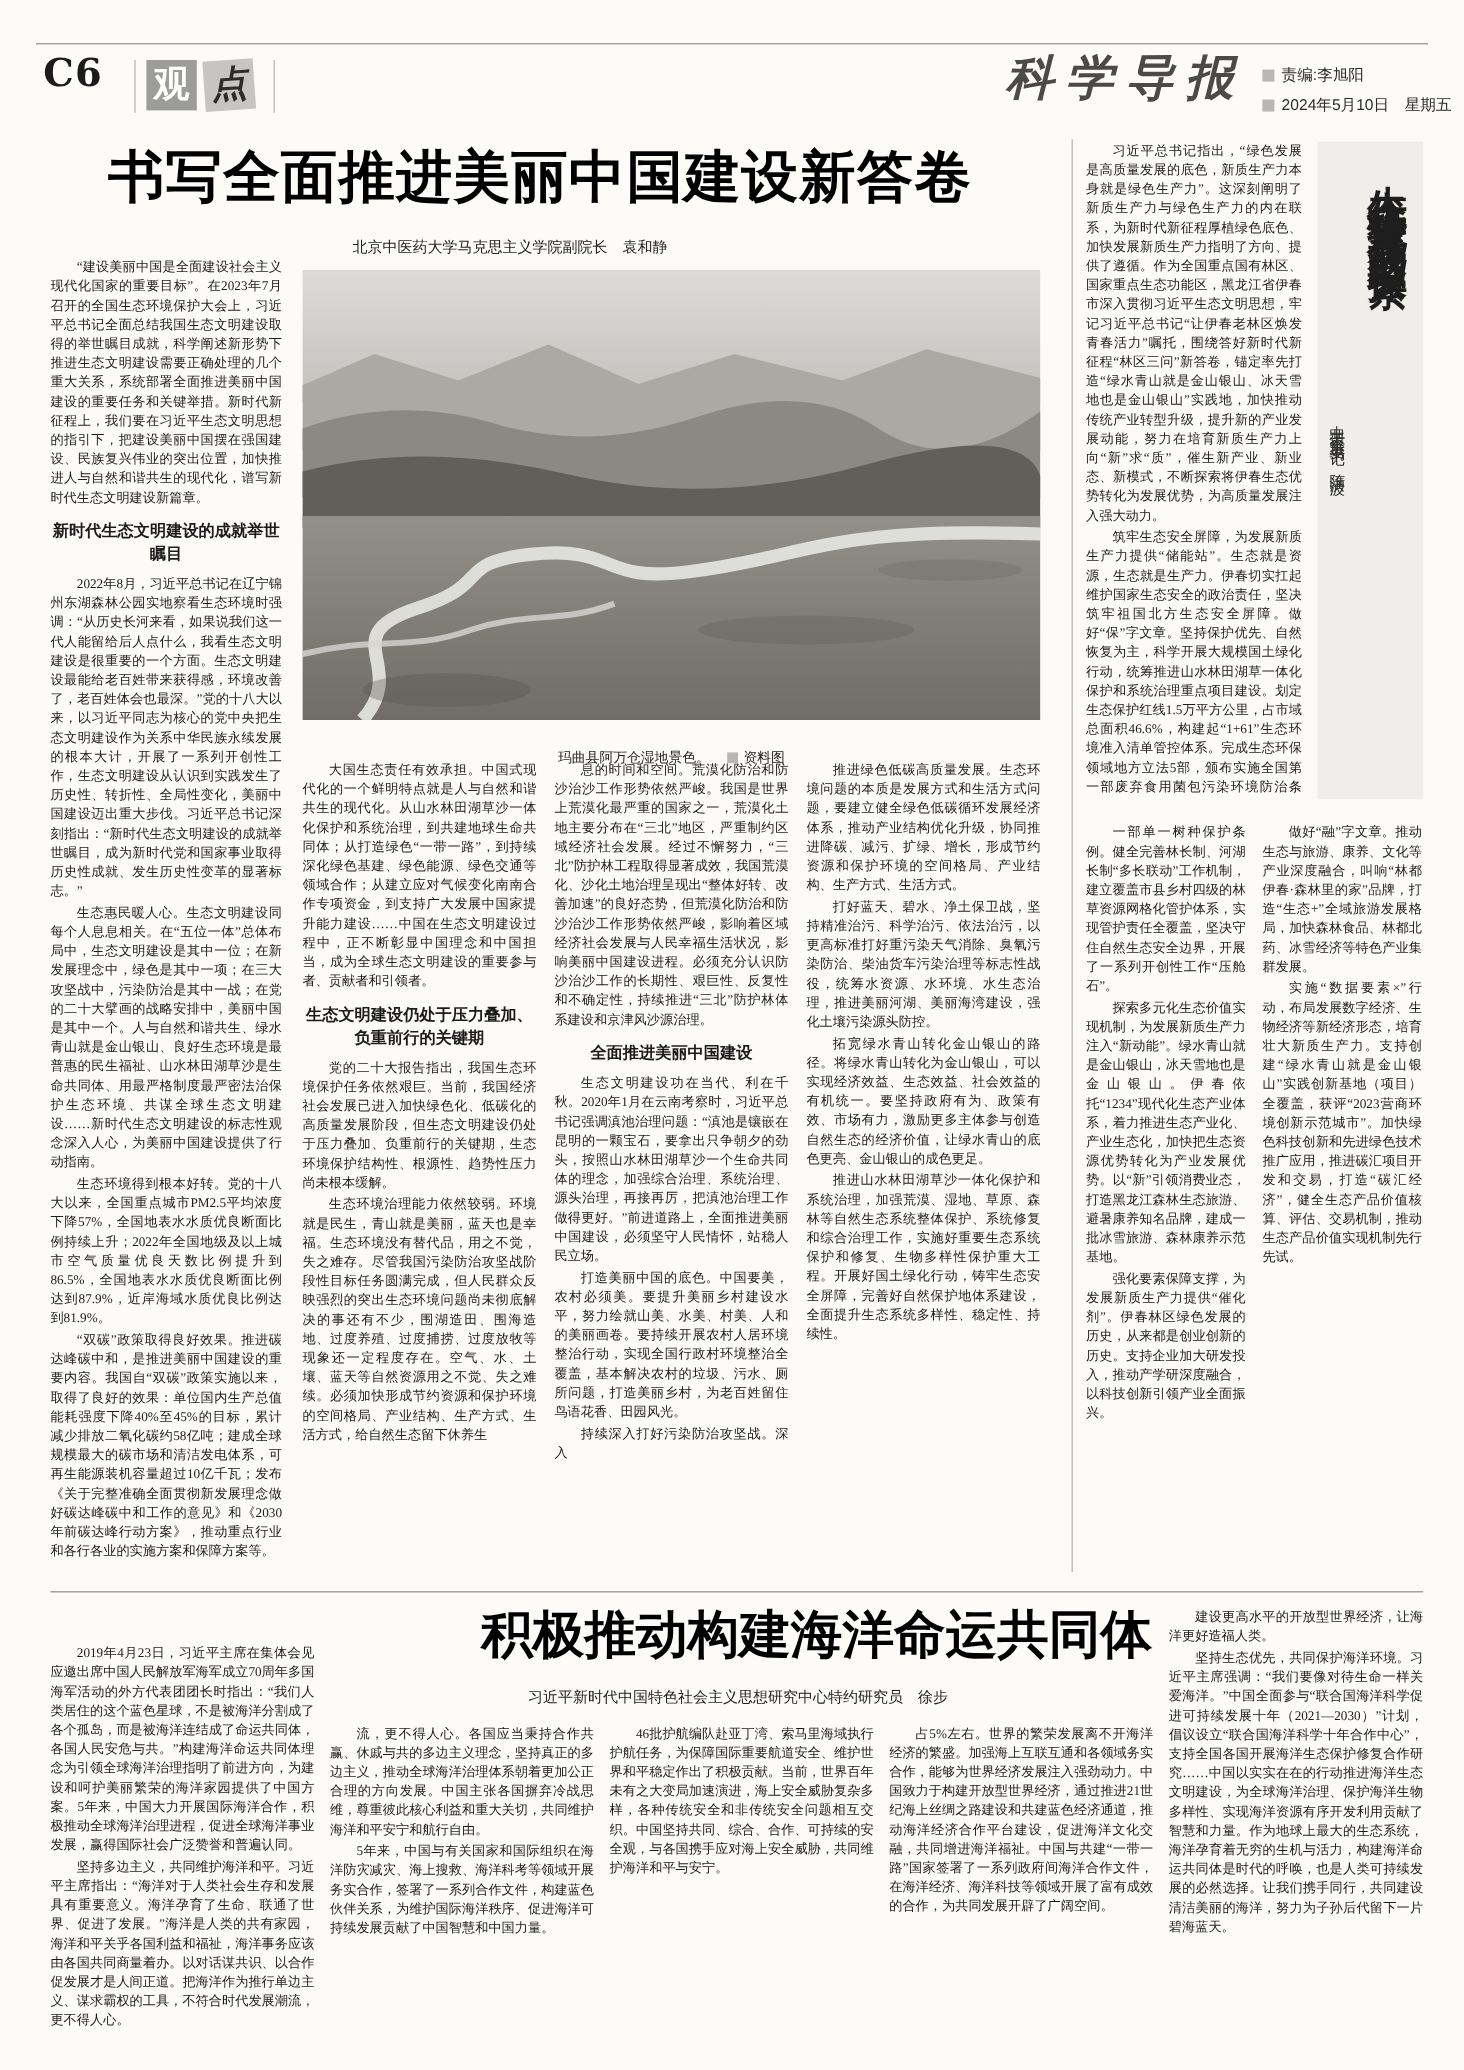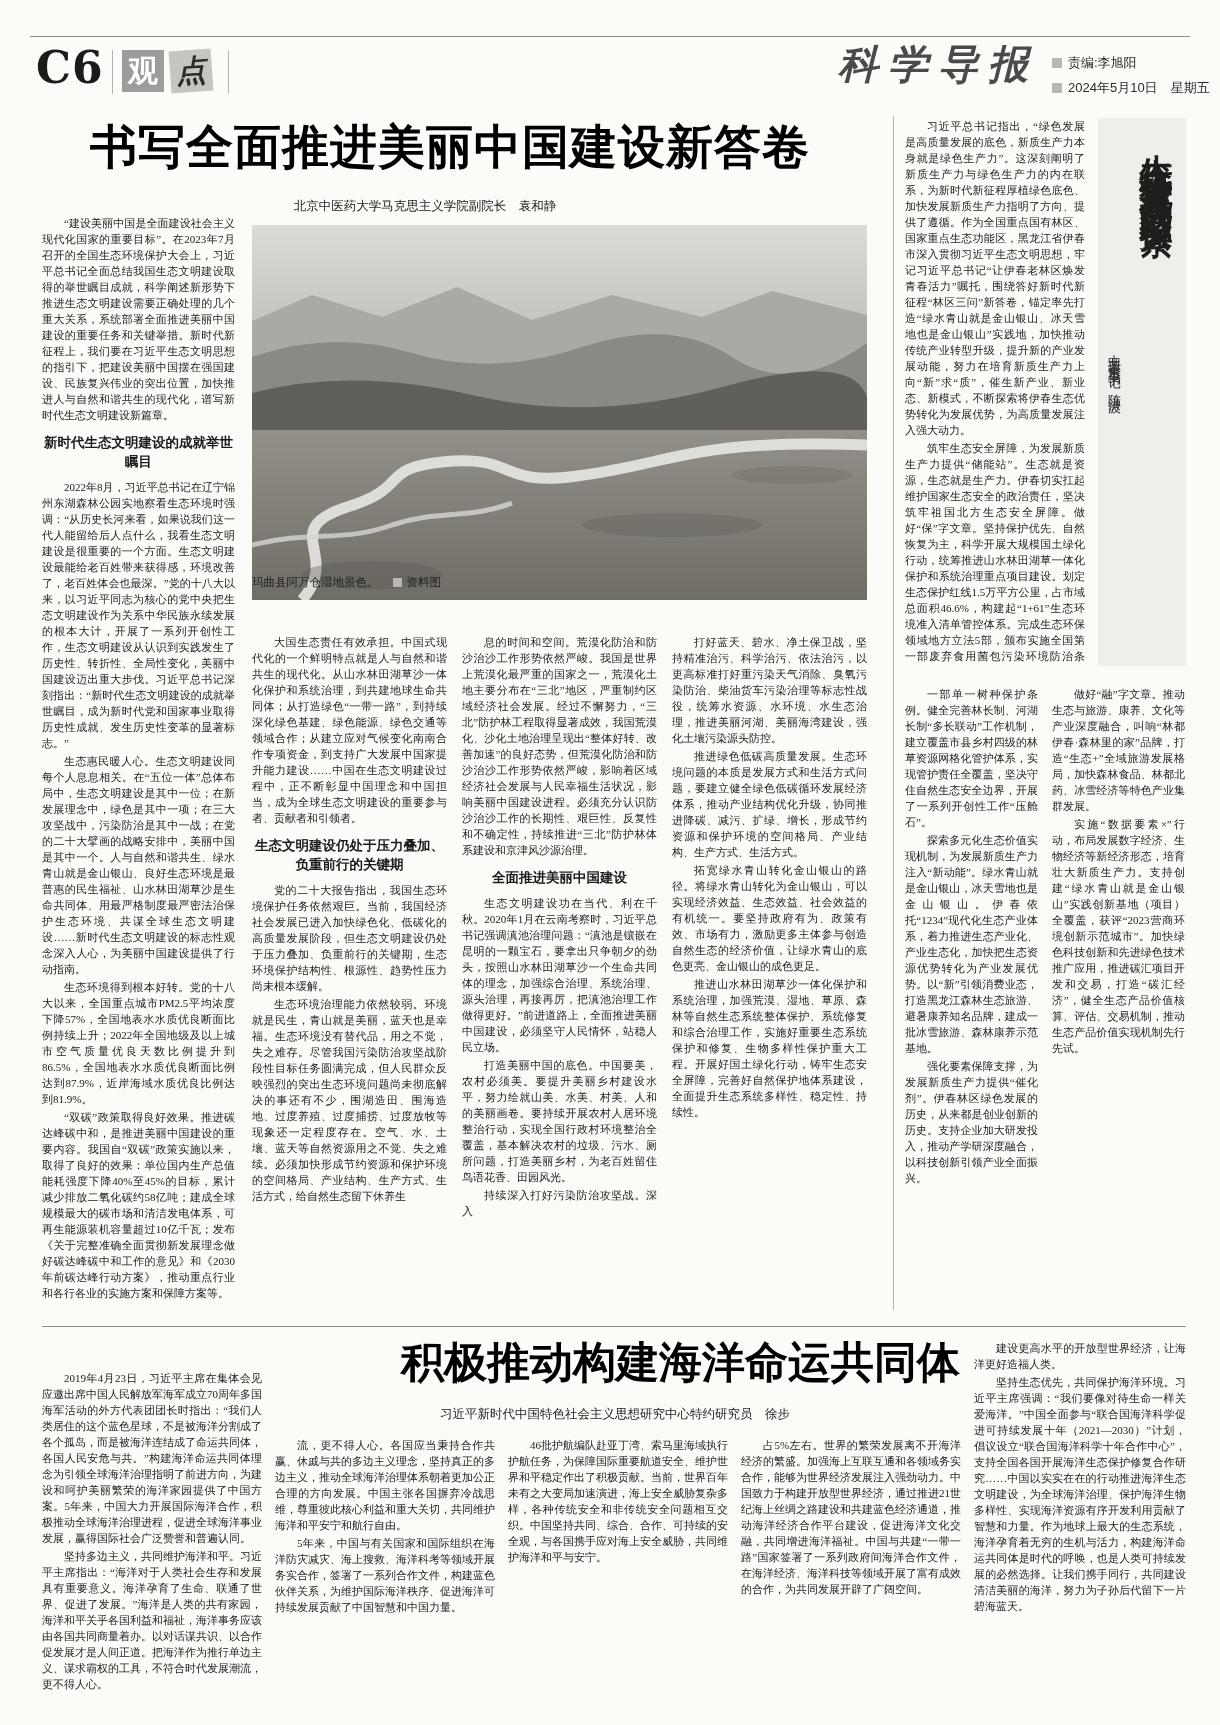--- a/index.html
+++ b/index.html
@@ -1,21 +1,21 @@
 <!DOCTYPE html>
 <html><head>
 <meta charset="utf-8">
 <style>
   html,body{margin:0;padding:0;background:#e9e7e3;}
   .page{position:relative;width:1220px;height:1725px;margin:0 auto;background:#fcfbf8;
         font-family:"Liberation Serif","DejaVu Serif",serif;color:#1b1b1b;overflow:hidden;}
   .rule-h{position:absolute;background:#8f8d89;height:1px;}
   .rule-v{position:absolute;background:#b5b3af;width:1px;}
   
-  .pageno{position:absolute;left:36px;top:42px;font-size:44px;font-weight:bold;font-family:"DejaVu Serif",serif;letter-spacing:1px;}
+  .pageno{position:absolute;left:36px;top:42px;font-size:32px;font-weight:bold;font-family:"DejaVu Serif",serif;letter-spacing:1px;}
   .secbox{position:absolute;top:50px;width:42px;height:42px;text-align:center;line-height:42px;font-size:30px;font-weight:bold;}
   .secbox.b1{left:122px;background:#9c9c9a;color:#fff;font-family:"Liberation Sans",sans-serif;}
   .secbox.b2{left:170px;background:#c7c5c1;color:#2e2c2a;font-family:"DejaVu Serif",serif;transform:rotate(-4deg);font-style:italic;}
   .masthead{position:absolute;left:838px;top:37px;font-size:40px;font-weight:bold;font-style:italic;
             font-family:"DejaVu Serif",serif;color:#4c4a48;letter-spacing:10px;}
   .pubinfo{position:absolute;left:1052px;top:54px;font-size:13px;color:#2a2a2a;font-family:"Liberation Sans",sans-serif;}
   .pubinfo .row{margin-bottom:7px;white-space:nowrap;}
   .sq{display:inline-block;width:10px;height:10px;background:#b9b7b3;margin-right:6px;vertical-align:-1px;}
   
   .headline{position:absolute;text-align:right;font-family:"Liberation Sans",sans-serif;font-weight:900;color:#000;}
@@ -24,21 +24,21 @@
   .byline{position:absolute;text-align:center;font-size:12.5px;color:#222;}
   .by-main{left:40px;top:198px;width:770px;}
   .by-ocean{left:270px;top:1406px;width:690px;}
   
   .col{position:absolute;overflow:hidden;text-align:justify;}
   .col .para{font-size:11px;line-height:16px;text-indent:2em;margin:0 0 2px 0;}
   .col .subhead{font-size:13.5px;line-height:19px;font-weight:bold;text-align:center;
                 font-family:"Liberation Sans",sans-serif;margin:10px 0 8px 0;text-indent:0;}
   
   .photo{position:absolute;left:252px;top:225px;width:615px;height:375px;}
-  .caption{position:absolute;left:252px;top:575px;width:615px;text-align:left;font-size:11.5px;color:#222;}
+  .caption{position:absolute;left:252px;top:624px;width:615px;text-align:center;font-size:11.5px;color:#222;}
   .caption .sq{width:9px;height:9px;margin:0 5px 0 14px;}
   
   .sidebox{position:absolute;left:1098px;top:118px;width:88px;height:548px;background:#efeeeb;}
   .vtitle{position:absolute;right:8px;top:10px;writing-mode:vertical-rl;text-orientation:upright;
           font-size:33px;font-weight:bold;font-family:"DejaVu Serif",serif;letter-spacing:5px;color:#1e1e1e;}
   .vbyline{position:absolute;left:7px;top:226px;writing-mode:vertical-rl;text-orientation:upright;
            font-size:13px;letter-spacing:3px;color:#2c2c2c;}
 </style>
 </head>
 <body>
@@ -104,22 +104,22 @@
       <div class="para">生态环境治理能力依然较弱。环境就是民生，青山就是美丽，蓝天也是幸福。生态环境没有替代品，用之不觉，失之难存。尽管我国污染防治攻坚战阶段性目标任务圆满完成，但人民群众反映强烈的突出生态环境问题尚未彻底解决的事还有不少，围湖造田、围海造地、过度养殖、过度捕捞、过度放牧等现象还一定程度存在。空气、水、土壤、蓝天等自然资源用之不觉、失之难续。必须加快形成节约资源和保护环境的空间格局、产业结构、生产方式、生活方式，给自然生态留下休养生</div>
     </div>
   <div class="col" style="left:462px;top:634px;width:195px;height:676px;">
       <div class="para">息的时间和空间。荒漠化防治和防沙治沙工作形势依然严峻。我国是世界上荒漠化最严重的国家之一，荒漠化土地主要分布在“三北”地区，严重制约区域经济社会发展。经过不懈努力，“三北”防护林工程取得显著成效，我国荒漠化、沙化土地治理呈现出“整体好转、改善加速”的良好态势，但荒漠化防治和防沙治沙工作形势依然严峻，影响着区域经济社会发展与人民幸福生活状况，影响美丽中国建设进程。必须充分认识防沙治沙工作的长期性、艰巨性、反复性和不确定性，持续推进“三北”防护林体系建设和京津风沙源治理。</div>
       <div class="subhead">全面推进美丽中国建设</div>
       <div class="para">生态文明建设功在当代、利在千秋。2020年1月在云南考察时，习近平总书记强调滇池治理问题：“滇池是镶嵌在昆明的一颗宝石，要拿出只争朝夕的劲头，按照山水林田湖草沙一个生命共同体的理念，加强综合治理、系统治理、源头治理，再接再厉，把滇池治理工作做得更好。”前进道路上，全面推进美丽中国建设，必须坚守人民情怀，站稳人民立场。</div>
       <div class="para">打造美丽中国的底色。中国要美，农村必须美。要提升美丽乡村建设水平，努力绘就山美、水美、村美、人和的美丽画卷。要持续开展农村人居环境整治行动，实现全国行政村环境整治全覆盖，基本解决农村的垃圾、污水、厕所问题，打造美丽乡村，为老百姓留住鸟语花香、田园风光。</div>
       <div class="para">持续深入打好污染防治攻坚战。深入</div>
     </div>
   <div class="col" style="left:672px;top:634px;width:195px;height:676px;">
+      <div class="para">推进绿色低碳高质量发展。生态环境问题的本质是发展方式和生活方式问题，要建立健全绿色低碳循环发展经济体系，推动产业结构优化升级，协同推进降碳、减污、扩绿、增长，形成节约资源和保护环境的空间格局、产业结构、生产方式、生活方式。</div>
       <div class="para">打好蓝天、碧水、净土保卫战，坚持精准治污、科学治污、依法治污，以更高标准打好重污染天气消除、臭氧污染防治、柴油货车污染治理等标志性战役，统筹水资源、水环境、水生态治理，推进美丽河湖、美丽海湾建设，强化土壤污染源头防控。</div>
-      <div class="para">推进绿色低碳高质量发展。生态环境问题的本质是发展方式和生活方式问题，要建立健全绿色低碳循环发展经济体系，推动产业结构优化升级，协同推进降碳、减污、扩绿、增长，形成节约资源和保护环境的空间格局、产业结构、生产方式、生活方式。</div>
       <div class="para">拓宽绿水青山转化金山银山的路径。将绿水青山转化为金山银山，可以实现经济效益、生态效益、社会效益的有机统一。要坚持政府有为、政策有效、市场有力，激励更多主体参与创造自然生态的经济价值，让绿水青山的底色更亮、金山银山的成色更足。</div>
       <div class="para">推进山水林田湖草沙一体化保护和系统治理，加强荒漠、湿地、草原、森林等自然生态系统整体保护、系统修复和综合治理工作，实施好重要生态系统保护和修复、生物多样性保护重大工程。开展好国土绿化行动，铸牢生态安全屏障，完善好自然保护地体系建设，全面提升生态系统多样性、稳定性、持续性。</div>
     </div>
 
   <div class="rule-v" style="left:893px;top:116px;height:1194px;"></div>
 
   <div class="sidebox">
     <div class="vtitle">生态优势转化发展优势的路径探索</div>
     <div class="vbyline">中共伊春市委书记　隋洪波</div>
   </div>

